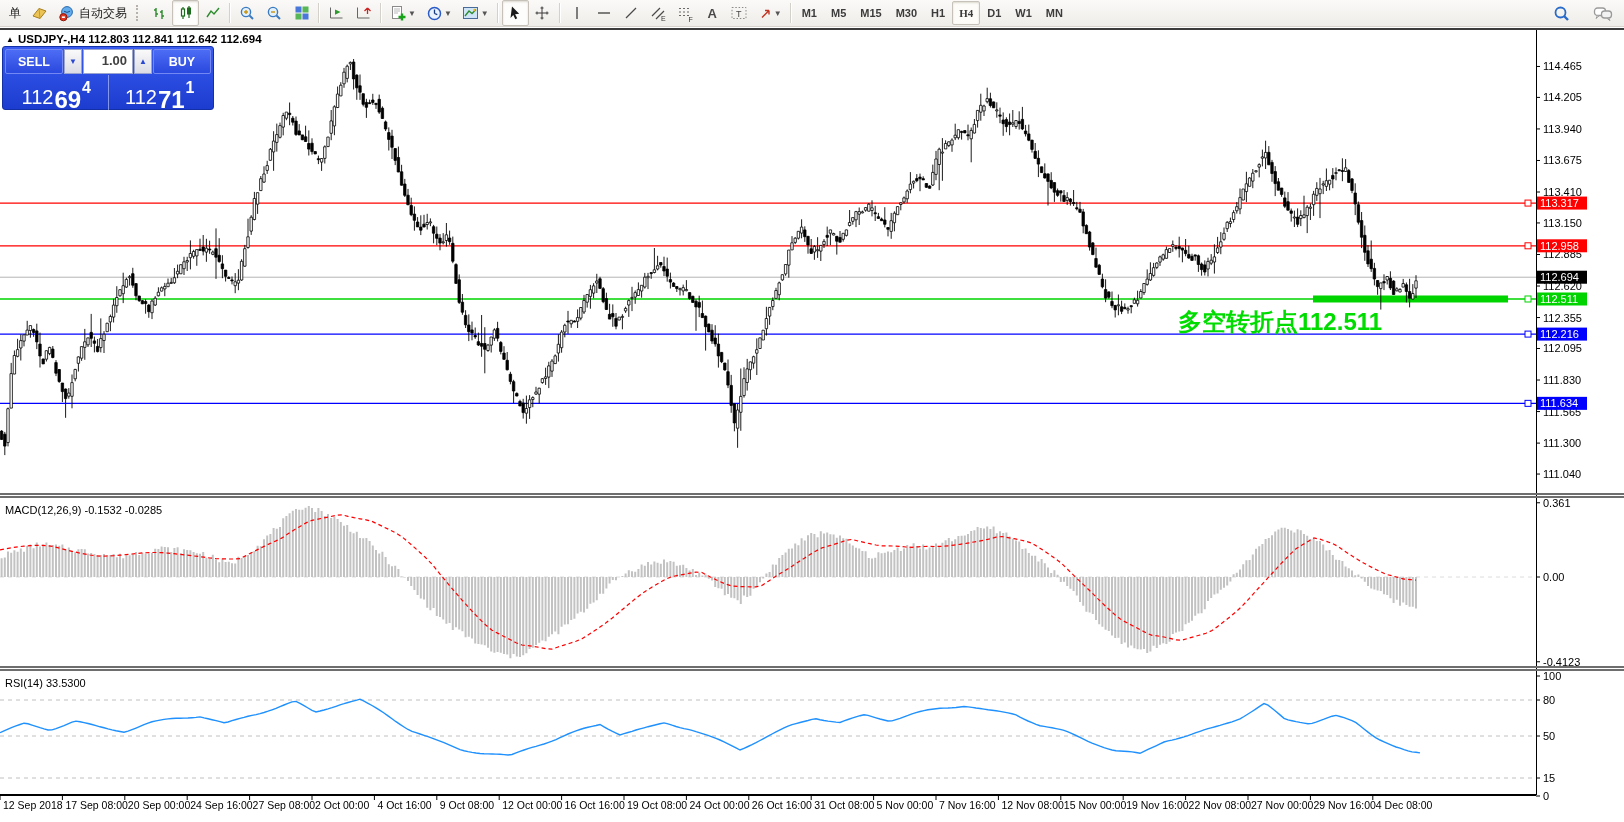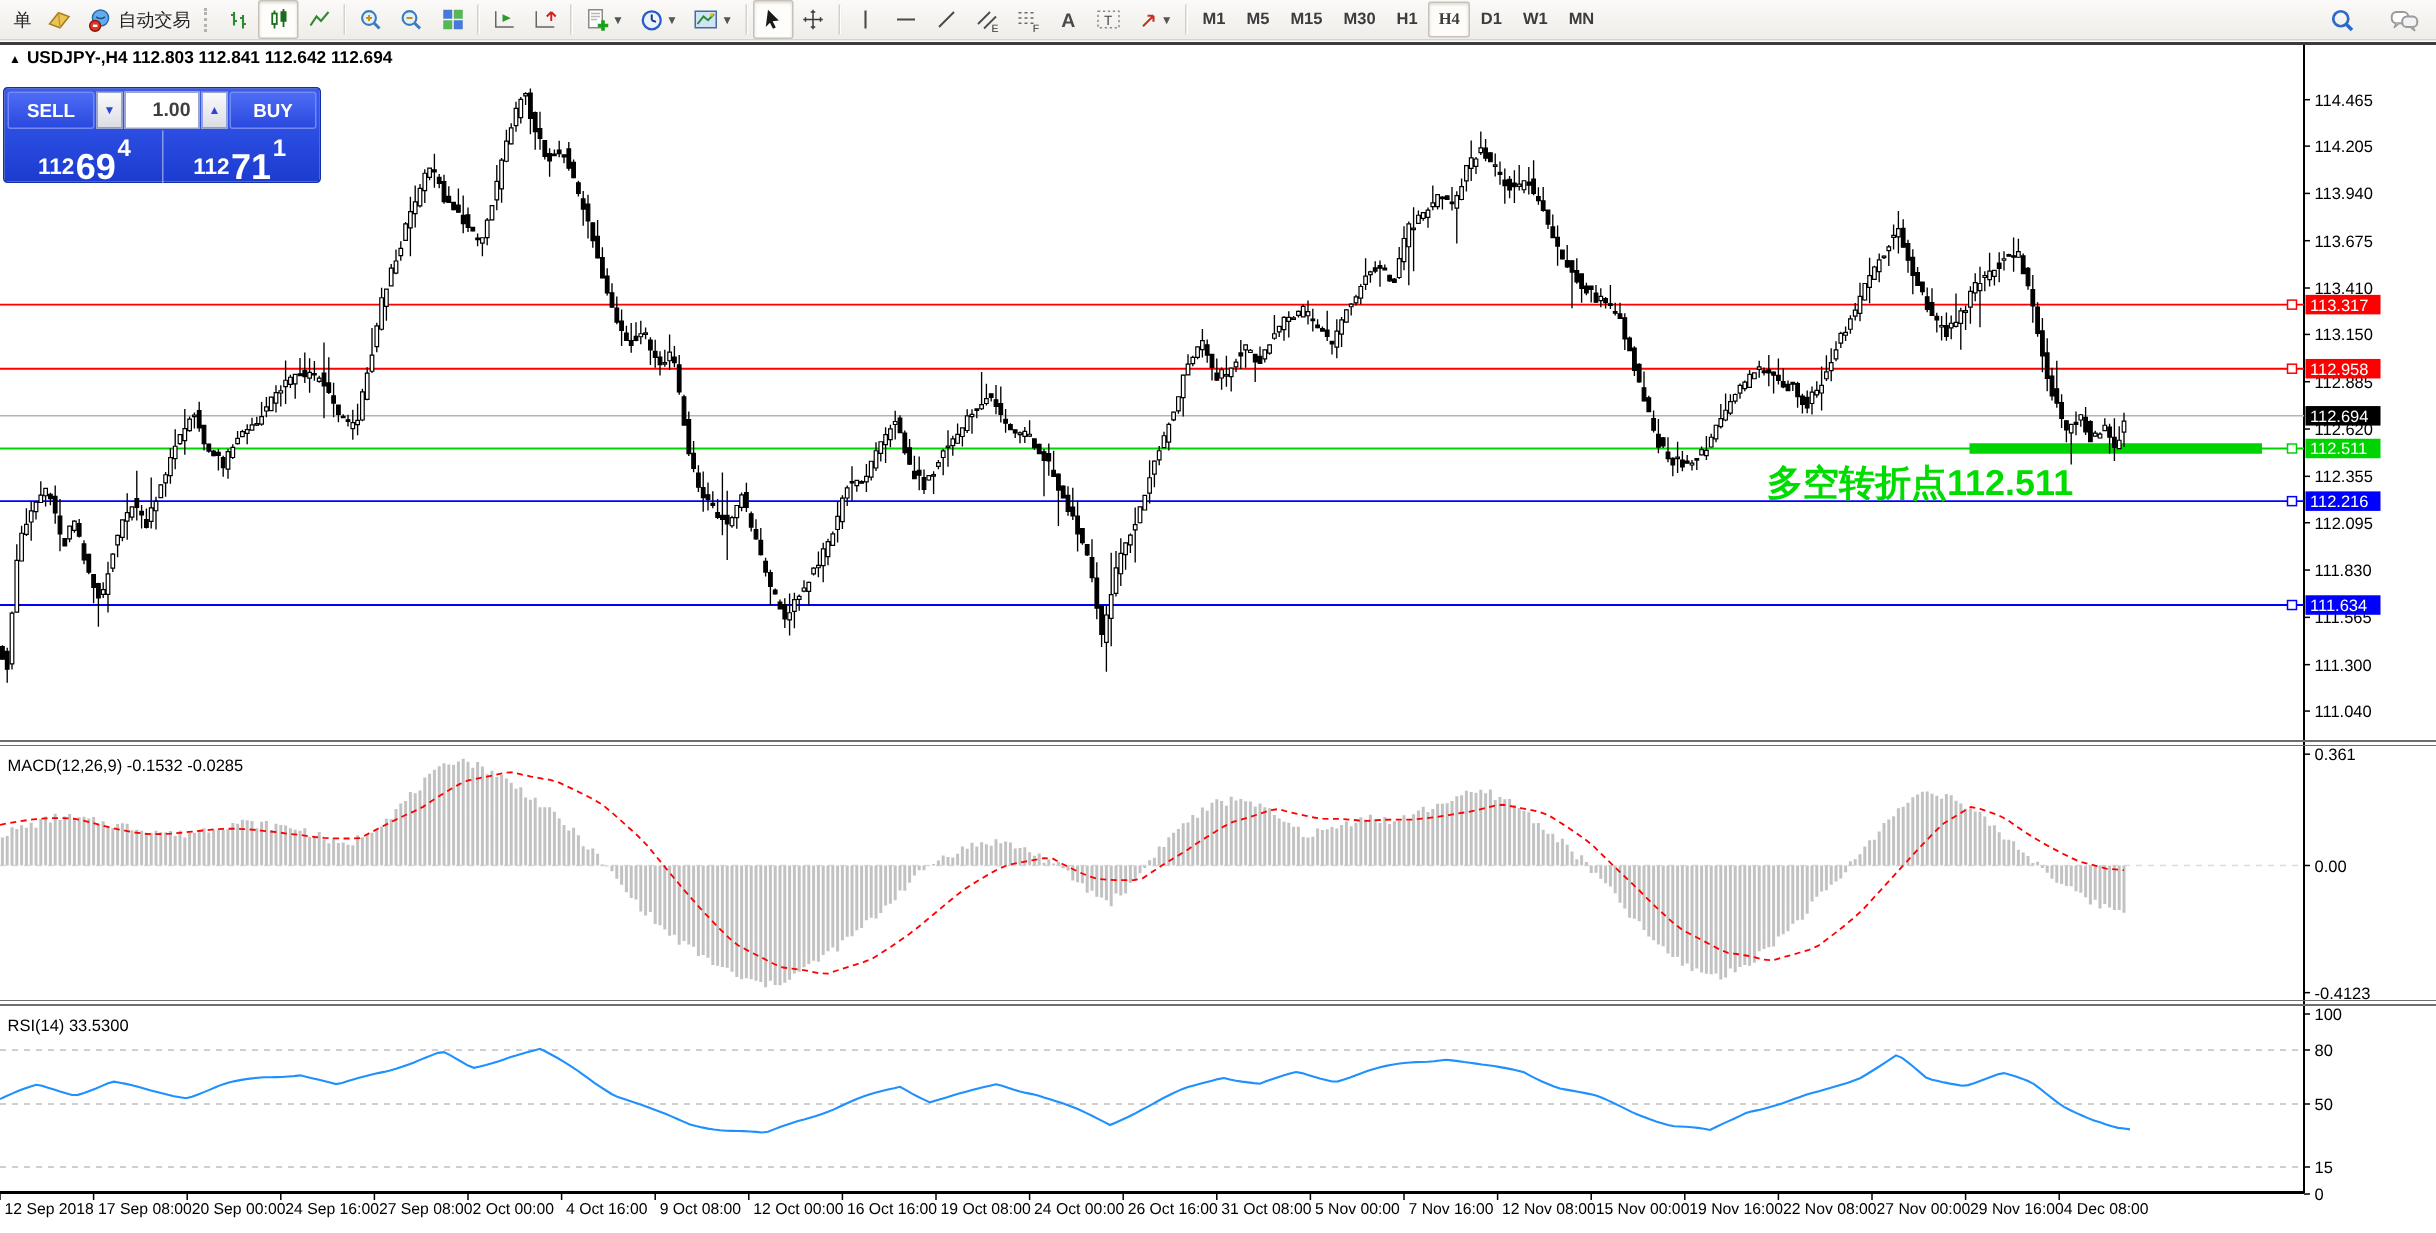--- a/index.html
+++ b/index.html
@@ -37,40 +37,40 @@
   
   .symbol-header{
     position:absolute;left:6px;top:33px;font-size:11.5px;font-weight:bold;color:#000;
     display:flex;align-items:center;gap:4px;z-index:5;
   }
   .symbol-header .tri{font-size:8px;}
   
   .panel{
     position:absolute;left:2px;top:46px;width:212px;height:64px;z-index:6;
     background:linear-gradient(180deg,#3a5cf0,#1c3cd0);
-    border:1px solid #1430a6;border-radius:3px;box-sizing:border-box;padding:2px;margin-top:12px;
+    border:1px solid #1430a6;border-radius:3px;box-sizing:border-box;padding:2px;
   }
   .panel .row1{display:flex;height:25px;gap:1px;}
   .pbtn{
     flex:0 0 56px;display:flex;align-items:center;justify-content:center;
     background:linear-gradient(180deg,#4d6cf5,#2a49de);
     border:1px solid #7388f2;border-radius:2px;color:#fff;font-size:12.5px;font-weight:bold;
   }
   .spin{
     flex:0 0 16px;display:flex;align-items:center;justify-content:center;
     background:linear-gradient(180deg,#fafafa,#dcdce6);border:1px solid #9aa4cc;color:#2a48d0;font-size:8px;
   }
   .vol{
     flex:1;background:#fff;border:1px solid #9aa4cc;color:#404040;
     font-size:13px;font-weight:bold;text-align:right;line-height:22px;padding-right:5px;
   }
   .panel .row2{display:flex;height:36px;margin-top:1px;}
   .half{flex:1;display:flex;align-items:flex-end;justify-content:center;color:#fff;padding-bottom:1px;}
   .half.sell{border-right:1px solid rgba(255,255,255,.45);}
-  .p-small{font-size:15px;font-weight:bold;line-height:1;margin-bottom:3px;}
+  .p-small{font-size:20px;font-weight:normal;line-height:1;margin-bottom:3px;}
   .p-big{font-size:24px;font-weight:bold;line-height:.82;margin:0 1px;}
   .p-sup{font-size:16px;font-weight:bold;line-height:1;transform:translateY(-14px);}
 </style>
 </head>
 <body>
 
 <div class="toolbar">
   <div class="tbtn wide">
     <span class="tb-label">单</span>
   </div>

